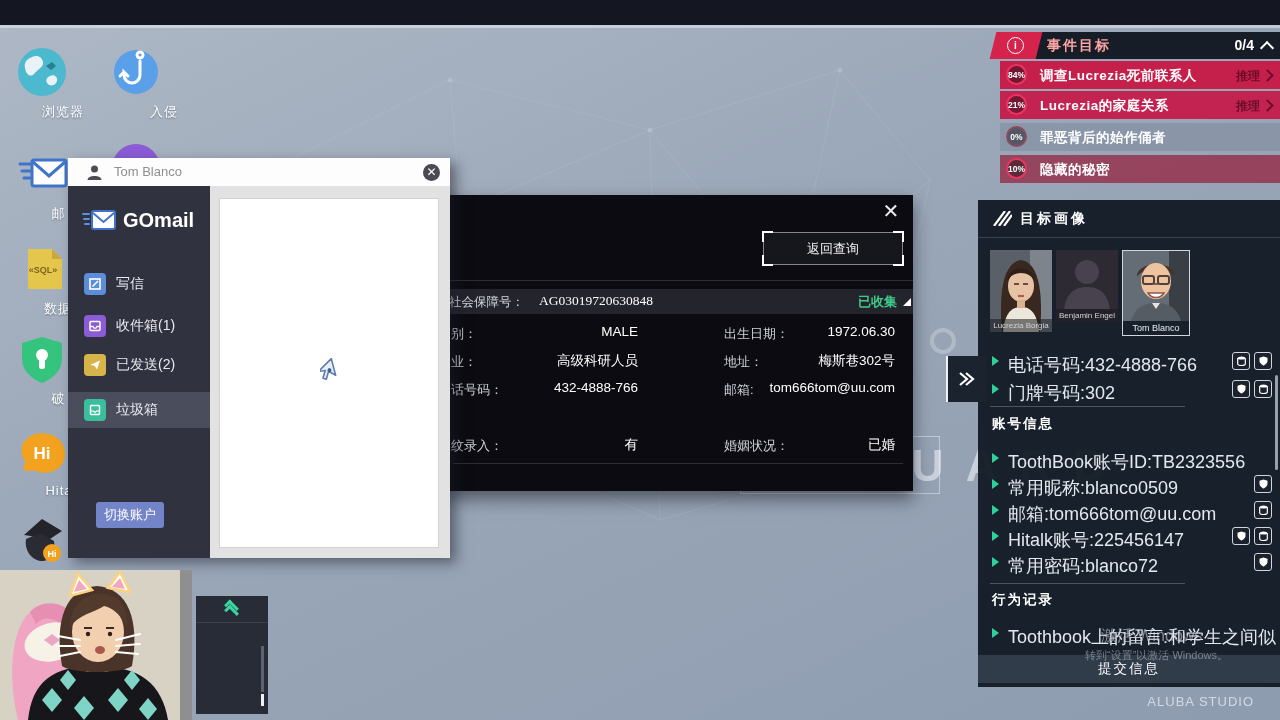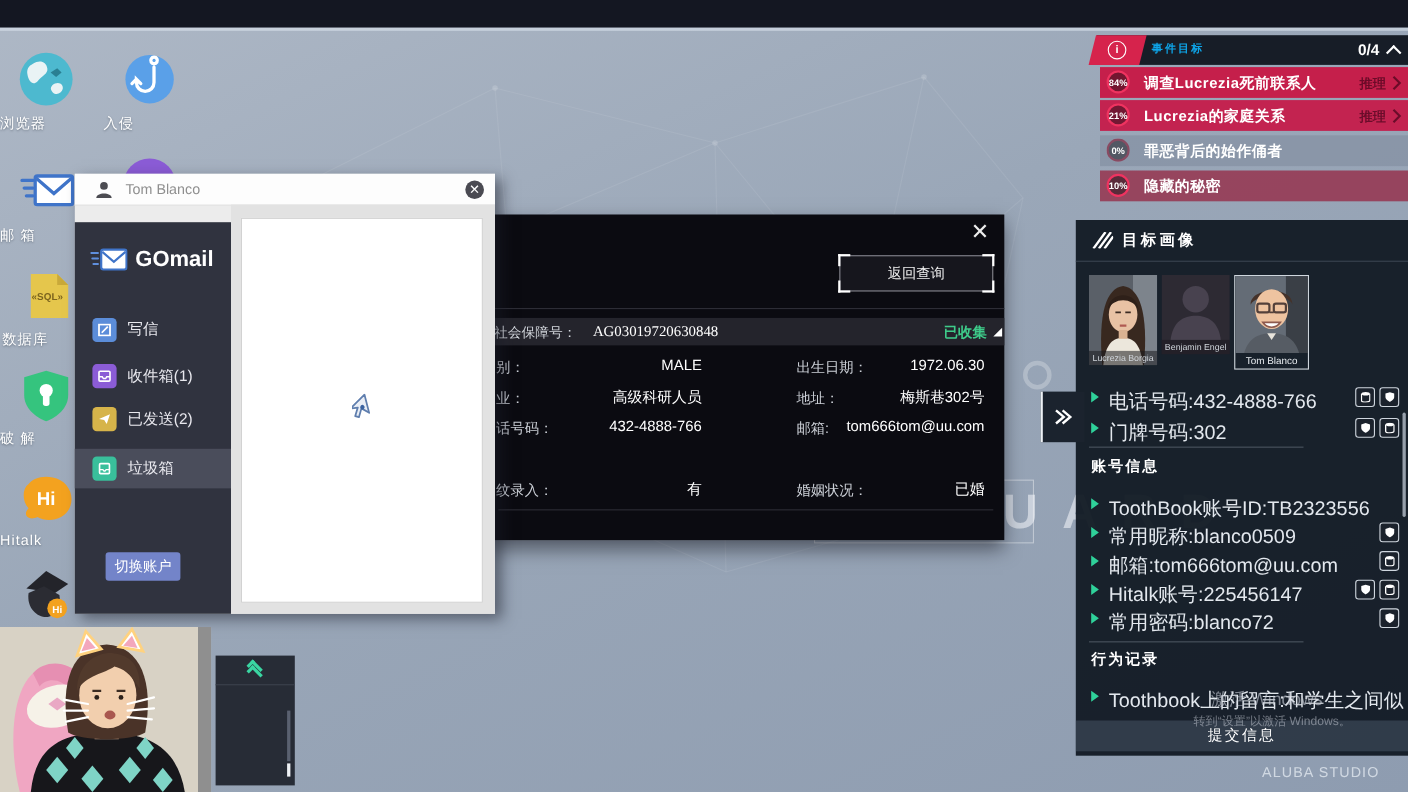--- a/index.html
+++ b/index.html
@@ -11,29 +11,29 @@
   .topbar{left:0;top:0;width:1280px;height:25px;background:#141722;z-index:40;}
   .topbar-center{left:0;right:0;top:0;height:25px;display:flex;justify-content:center;align-items:center;gap:58px;color:#fff;font-size:13px;font-weight:bold;}
   .topbar-right{right:10px;top:0;height:25px;display:flex;align-items:center;gap:6px;color:#fff;font-size:12px;font-weight:bold;}
   .topedge{left:0;top:25px;width:1280px;height:3px;background:rgba(225,234,242,.55);z-index:39;}
   
   .net{left:230px;top:40px;z-index:1;opacity:.55;}
   .wp-mark{left:700px;top:441px;z-index:1;color:rgba(245,248,252,.55);font-size:44px;font-weight:bold;letter-spacing:22px;}
   .wp-frame{left:740px;top:436px;width:198px;height:56px;border:1px solid rgba(255,255,255,.4);z-index:1;}
   .wp-ring{left:930px;top:328px;width:18px;height:18px;border:4px solid rgba(255,255,255,.25);border-radius:50%;z-index:1;}
   
-  .dicon{width:84px;text-align:left;z-index:2;}
+  .dicon{width:84px;text-align:right;z-index:2;}
   .dicon-img{width:52px;height:52px;margin:0 auto;}
   .dicon-label{color:#fff;font-size:13px;margin-top:5px;letter-spacing:1px;text-shadow:0 1px 2px rgba(20,30,40,.4);}
   
   .mailwin{left:68px;top:158px;width:382px;height:400px;background:#ececec;z-index:10;box-shadow:6px 5px 12px rgba(25,28,40,.5);}
   .mail-titlebar{left:0;top:0;right:0;height:28px;background:#fdfdfd;border-bottom:1px solid #ddd;}
   .mail-title{left:46px;top:6px;color:#8f8f8f;font-size:13px;}
   .mail-close{right:10px;top:6px;width:17px;height:17px;border-radius:50%;background:#4a4a52;color:#fff;font-size:12px;line-height:17px;text-align:center;cursor:pointer;}
-  .mail-side{left:0;top:28px;width:142px;bottom:0;background:#30333f;margin-top:16px;}
+  .mail-side{left:0;top:28px;width:142px;bottom:0;background:#30333f;}
   .mail-logo{left:14px;top:22px;display:flex;align-items:center;gap:7px;color:#fff;font-size:20px;font-weight:bold;}
   .mmenu{left:0;width:142px;height:36px;display:flex;align-items:center;gap:10px;padding-left:16px;box-sizing:border-box;color:#e8e8ee;font-size:14px;cursor:pointer;}
   .mmenu.sel{background:#4a4d5b;}
   .mtile{width:22px;height:22px;border-radius:4px;display:flex;align-items:center;justify-content:center;}
   .switch-btn{left:28px;bottom:30px;width:68px;height:26px;background:#7384c9;color:#fff;font-size:13px;border:none;border-radius:3px;cursor:pointer;}
   .mail-content{left:142px;top:28px;right:0;bottom:0;background:#e2e2e2;}
   .mail-sheet{left:151px;top:40px;width:218px;height:348px;background:#fff;border:1px solid #d2d2d2;}
   
   .dbwin{left:443px;top:195px;width:470px;height:296px;background:#0b0b11;z-index:8;box-shadow:0 8px 16px rgba(10,10,16,.5);color:#fff;}
   .db-close{right:12px;top:6px;width:20px;height:20px;color:#eee;font-size:20px;line-height:20px;text-align:center;cursor:pointer;}
@@ -52,21 +52,21 @@
   .db-fold{right:2px;top:9px;width:0;height:0;border-left:8px solid transparent;border-bottom:8px solid #fff;}
   .db-row{left:0;right:0;height:28px;}
   .db-l{left:8px;top:6px;font-size:13px;color:#ccd0d7;}
   .db-lv{left:60px;top:5px;width:135px;text-align:right;font-size:13.5px;color:#fff;}
   .db-r{left:281px;top:6px;font-size:13px;color:#ccd0d7;}
   .db-rv{left:300px;top:5px;width:152px;text-align:right;font-size:13.5px;color:#fff;}
   
   .obj-head{left:997px;top:32px;width:283px;height:27px;background:#171d27;z-index:20;}
   .obj-badge{left:-4px;top:0;width:46px;height:27px;background:#d6234c;transform:skewX(-14deg);}
   .obj-info{left:10px;top:5px;width:15px;height:15px;border:1.5px solid #fff;border-radius:50%;color:#fff;font-size:10px;line-height:15px;text-align:center;font-weight:bold;}
-  .obj-title{left:50px;top:5px;color:#0ea5e9;font-size:10px;font-weight:bold;letter-spacing:2px;}
+  .obj-title{left:50px;top:5px;color:#fca5a5;font-size:14px;font-weight:bold;letter-spacing:2px;}
   .obj-prog{right:26px;top:5px;color:#fff;font-size:14px;font-weight:bold;}
   .chev-up{right:8px;top:11px;width:8px;height:8px;border-left:2px solid #fff;border-top:2px solid #fff;transform:rotate(45deg);}
   .obj-item{left:1000px;width:280px;height:28px;z-index:20;cursor:pointer;}
   .ring{left:6px;top:3px;width:21px;height:21px;border-radius:50%;border:2px solid #ef3360;background:rgba(15,10,15,.45);color:#fff;font-size:8.5px;font-weight:bold;display:flex;align-items:center;justify-content:center;box-sizing:border-box;}
   .ring.dim{border-color:rgba(239,51,96,.35);}
   .obj-label{left:40px;top:6px;color:#fff;font-size:13.5px;font-weight:bold;letter-spacing:.5px;}
   .obj-action{right:20px;top:7px;color:rgba(60,0,22,.65);font-size:12px;font-weight:bold;}
   .chev-r{right:8px;top:10px;width:7px;height:7px;border-right:2px solid rgba(60,0,22,.65);border-top:2px solid rgba(60,0,22,.65);transform:rotate(45deg);}
   
   .pp{left:978px;top:200px;width:302px;height:487px;background:rgba(16,24,34,.94);z-index:20;color:#dfe5ec;}

